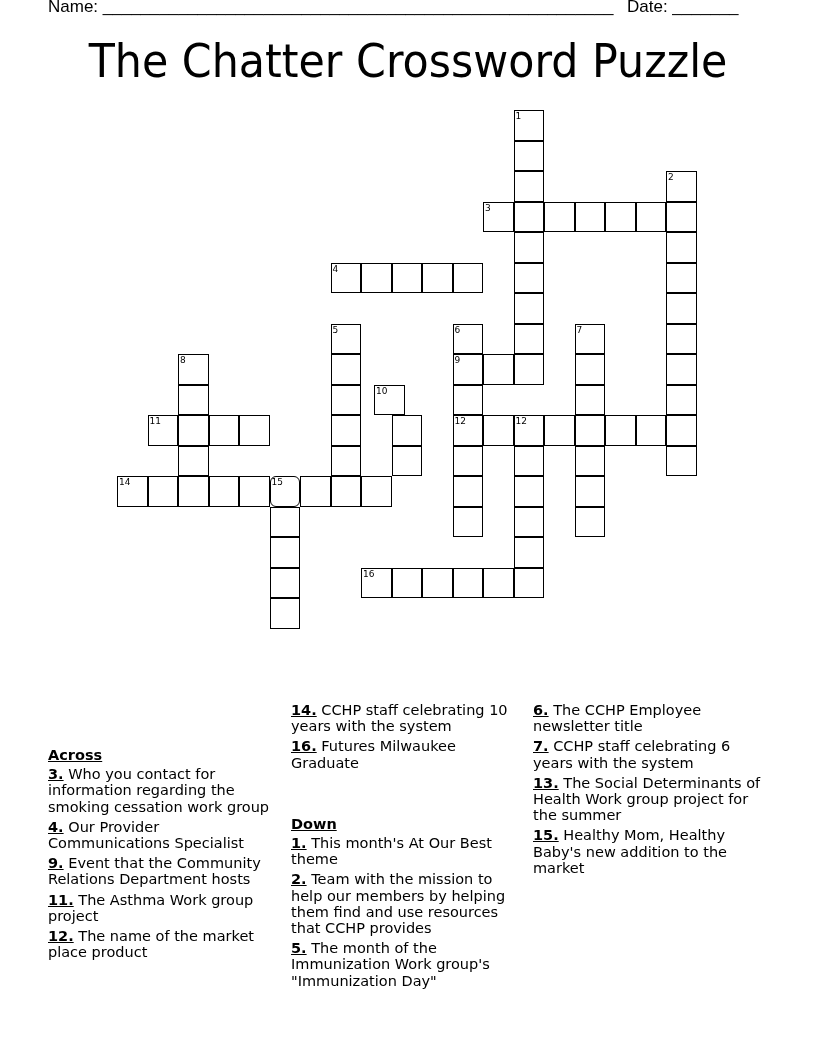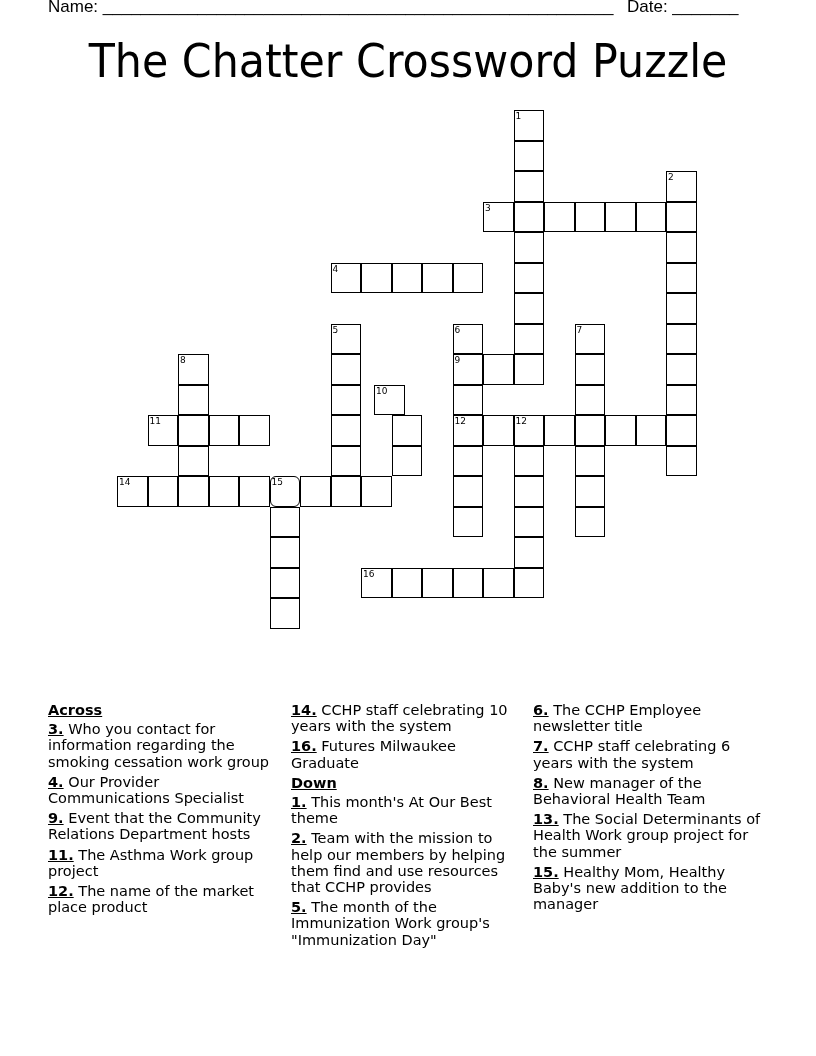--- a/index.html
+++ b/index.html
@@ -6,21 +6,21 @@
   body { width:816px; height:1056px; position:relative; overflow:hidden; font-family:"DejaVu Sans", sans-serif; color:#000; }
   .header-line { position:absolute; top:-3px; left:48px; width:700px; font-family:"Liberation Sans", sans-serif; font-size:17px; white-space:nowrap; }
   .header-line .date { position:absolute; left:579px; top:0; }
   .title { position:absolute; top:34px; left:0; width:816px; text-align:center; font-size:46px; font-family:"DejaVu Sans", sans-serif; letter-spacing:0px; transform:scaleX(0.93); }
   .grid { position:absolute; left:117px; top:110px; width:600px; height:530px; }
   .cell { position:absolute; width:30.5px; height:30.5px; box-sizing:border-box; border:1.5px solid #000; background:#fff; }
   .cell .num { position:absolute; left:1px; top:0px; font-size:9px; line-height:10px; font-family:"DejaVu Sans", sans-serif; }
   .clues { position:absolute; top:702px; font-size:14.5px; line-height:16.2px; font-family:"DejaVu Sans", sans-serif; }
   .clue { margin-bottom:4px; }
   .clue b { font-weight:bold;text-decoration:underline; }
-  .section-head { font-weight:bold; text-decoration:underline; margin-bottom:3px; }
+  .section-head { font-weight:bold; text-decoration:underline; margin-bottom:3px;margin-top:45px; }
   #col1 { left:48px; width:232px; }
   #col2 { left:291px; width:232px; }
   #col3 { left:533px; width:232px; }
 </style>
 </head>
 <body>
 
 <div class="header-line">
   <span>Name: ______________________________________________________</span>
   <span class="date">Date: _______</span>
@@ -164,16 +164,15 @@
   <div class="clue"><b>16.</b> <span>Futures Milwaukee Graduate</span></div>
   <div class="section-head">Down</div>
   <div class="clue"><b>1.</b> <span>This month's At Our Best theme</span></div>
   <div class="clue"><b>2.</b> <span>Team with the mission to help our members by helping them find and use resources that CCHP provides</span></div>
   <div class="clue"><b>5.</b> <span>The month of the Immunization Work group's "Immunization Day"</span></div>
 </div>
 
 <div class="clues" id="col3">
   <div class="clue"><b>6.</b> <span>The CCHP Employee newsletter title</span></div>
   <div class="clue"><b>7.</b> <span>CCHP staff celebrating 6 years with the system</span></div>
-  <div class="clue"><b>8.</b> <span>New manager of the Behavioral Health Team</span></div>
   <div class="clue"><b>13.</b> <span>The Social Determinants of Health Work group project for the summer</span></div>
-  <div class="clue"><b>15.</b> <span>Healthy Mom, Healthy Baby's new addition to the manager</span></div>
+  <div class="clue"><b>15.</b> <span>Healthy Mom, Healthy Baby's new addition to the market</span></div>
 </div>
 
 </body></html>

